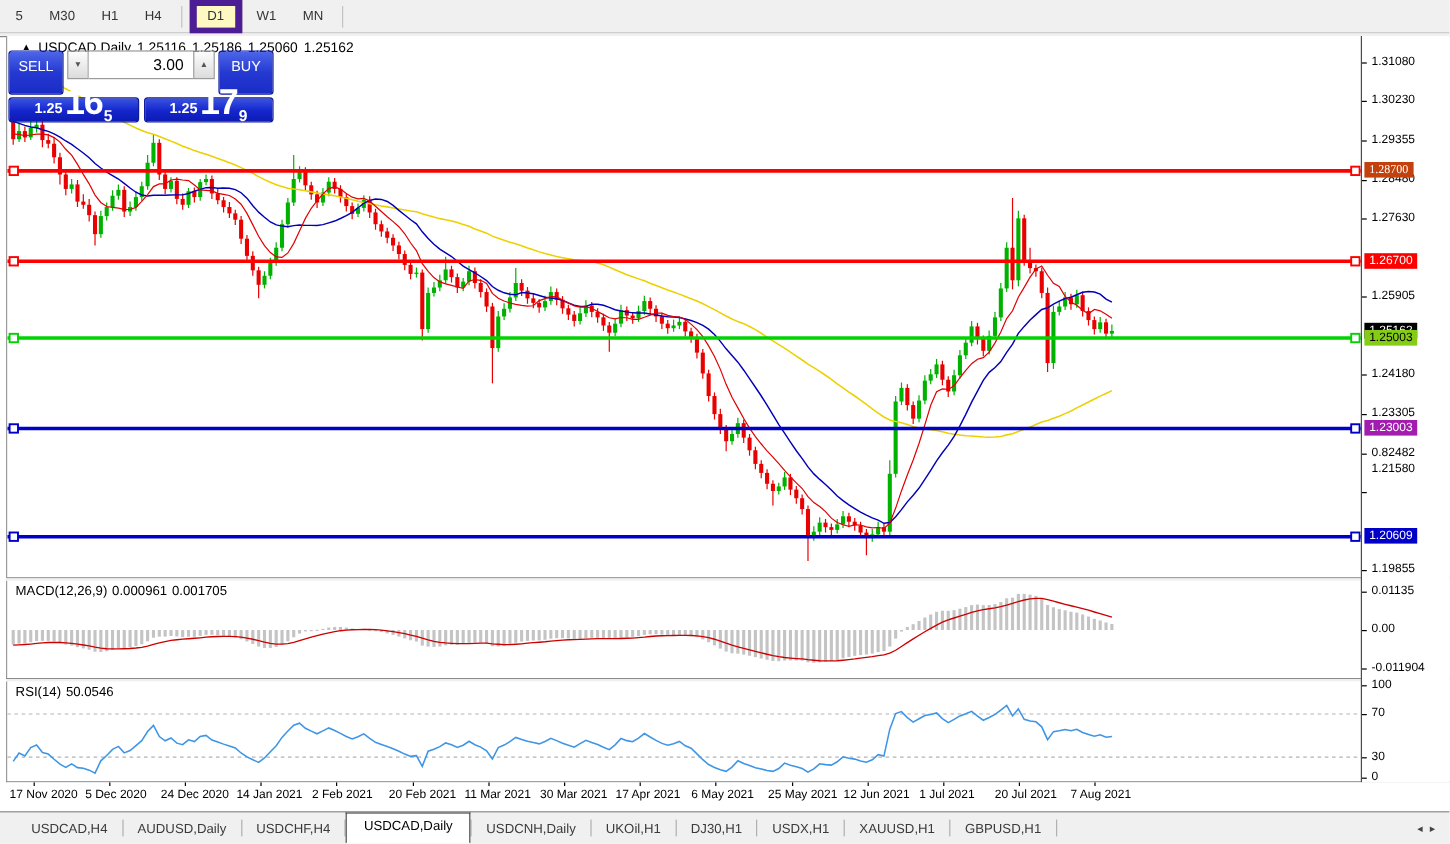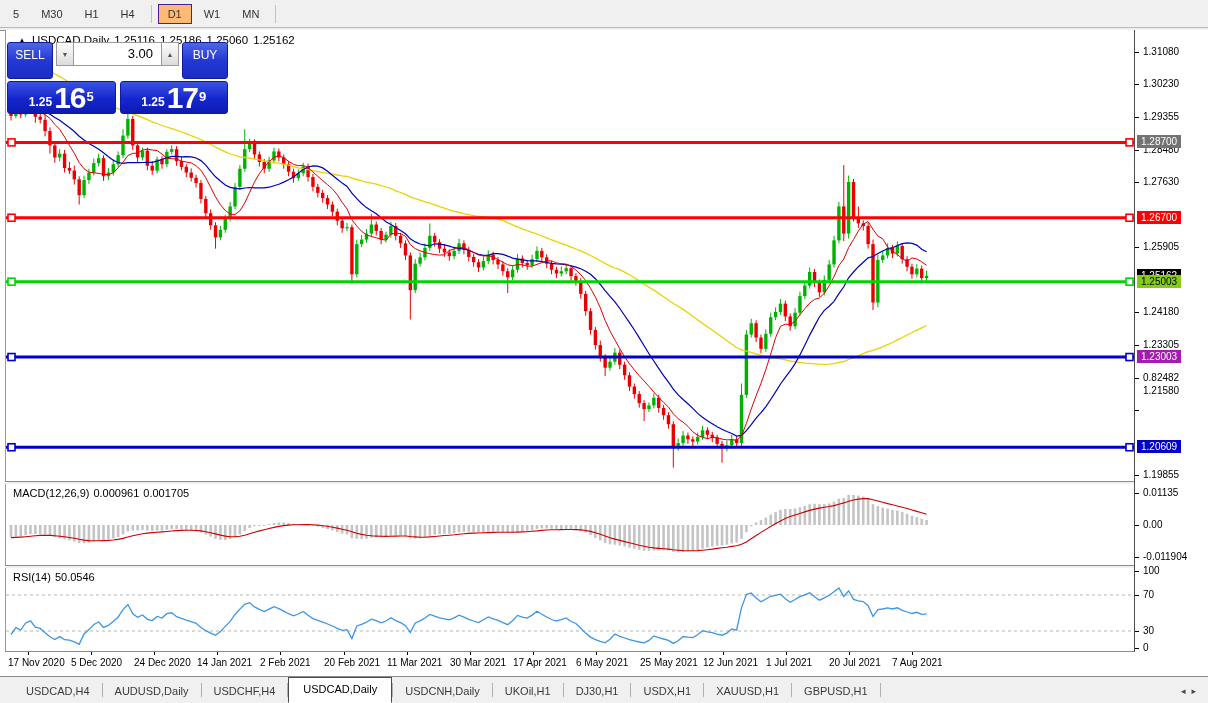--- a/index.html
+++ b/index.html
@@ -3,21 +3,21 @@
 <meta charset="utf-8">
 <style>
   html,body{margin:0;padding:0;width:1208px;height:703px;overflow:hidden;
     font-family:"Liberation Sans","DejaVu Sans",sans-serif;background:#f0f0f0;}
   #app{position:relative;width:1208px;height:703px;background:#f0f0f0;}
 
   
   #tf-toolbar{position:absolute;left:0;top:0;width:1208px;height:28px;background:#f0f0f0;
     border-bottom:1px solid #b8b8b8;display:flex;align-items:center;padding-left:2px;box-sizing:border-box;}
   .tf-btn{font-size:11px;color:#333;padding:3px 9px;margin:0 1px;border:1px solid transparent;cursor:default;}
-  .tf-btn.active{background:#fdba74;border:1px solid #4c1d95;text-align:center;}
+  .tf-btn.active{background:#fef9c3;border:6px solid #4c1d95;text-align:center;}
   .tf-sep{width:1px;height:18px;background:#c2c2c2;margin:0 5px;}
 
   
   #chart-win{position:absolute;left:0;top:28px;width:1208px;height:648px;background:#fff;}
   #win-topline{position:absolute;left:0;top:0;width:1208px;height:2px;background:#f0f0f0;border-bottom:1px solid #8a8a8a;}
   .pane{position:absolute;left:5px;width:1129px;background:#fff;overflow:hidden;}
   #price-pane{top:2px;height:451px;border-left:1px solid #9a9a9a;}
   #macd-pane{top:456px;height:81px;border-left:1px solid #9a9a9a;}
   #rsi-pane{top:540px;height:84px;border-left:1px solid #9a9a9a;}
   .hsep{position:absolute;left:5px;width:1203px;height:1px;background:#8a8a8a;}
@@ -46,21 +46,21 @@
   #tp-row1{display:flex;height:37px;}
   .tp-btn{width:46px;color:#fff;font-size:12px;text-align:center;line-height:24px;
     background:linear-gradient(180deg,#4d66e8 0%,#2439d2 50%,#1b2cc6 100%);
     border:1px solid #0e1b9e;border-radius:3px;box-sizing:border-box;}
   #tp-sell-btn{margin-right:3px;}
   #tp-buy-btn{margin-left:3px;}
   .spin-btn{width:18px;height:24px;background:linear-gradient(180deg,#fdfdfd,#dcdcdc);
     border:1px solid #9a9a9a;box-sizing:border-box;color:#555;font-size:7px;text-align:center;line-height:24px;}
   #tp-volume{flex:1;height:24px;background:#fff;border:1px solid #9a9a9a;border-left:none;border-right:none;
     box-sizing:border-box;font-size:13px;color:#000;text-align:right;line-height:22px;padding-right:8px;}
-  #tp-row2{display:flex;margin-top:2px;height:33px;}
+  #tp-row2{display:flex;margin-top:2px;height:21px;}
   .tp-price{flex:1;color:#fff;background:linear-gradient(180deg,#3a53e2 0%,#1426cc 55%,#0d1bb4 100%);
     border:1px solid #0e1b9e;border-radius:3px;display:flex;align-items:flex-end;justify-content:center;
     padding-bottom:1px;box-sizing:border-box;}
   .tp-price .pfx{font-size:12px;font-weight:bold;margin-right:2px;line-height:20px;}
   .tp-price .big{font-size:30px;font-weight:bold;line-height:28px;letter-spacing:-1px;}
   .tp-price .sup{font-size:13px;font-weight:bold;line-height:30px;align-self:flex-start;margin-left:1px;}
   #tp-sell-price{margin-right:2px;}
   #tp-buy-price{margin-left:2px;}
 
   
@@ -749,21 +749,21 @@
         <div class="ax-tick" style="top: 541px;"></div>
         <div class="ax-label" style="top: 535px;">100</div>
         <div class="ax-tick" style="top: 565px;"></div>
         <div class="ax-label" style="top: 559px;">70</div>
         <div class="ax-tick" style="top: 601px;"></div>
         <div class="ax-label" style="top: 595px;">30</div>
         <div class="ax-tick" style="top: 618px;"></div>
         <div class="ax-label" style="top: 612px;">0</div>
         <div class="px-chip" style="top: 239px; background: rgb(0, 0, 0); color: rgb(255, 255, 255);">1.25162</div>
         <div class="line-handle" style="left: 6px; top: 108px; border: 2px solid rgb(255, 0, 0);"></div>
-        <div class="px-chip" style="top: 105px; background: #737373; color: rgb(255, 255, 255);">1.28700</div>
+        <div class="px-chip" style="top: 105px; background: #c2410c; color: rgb(255, 255, 255); font-family: Liberation Serif, serif;">1.28700</div>
         <div class="line-handle" style="left: 6px; top: 184px; border: 2px solid rgb(255, 0, 0);"></div>
         <div class="px-chip" style="top: 181px; background: rgb(255, 0, 0); color: rgb(255, 255, 255);">1.26700</div>
         <div class="line-handle" style="left: 6px; top: 248px; border: 2px solid rgb(0, 211, 0);"></div>
         <div class="px-chip" style="top: 245px; background: #84cc16; color: rgb(0, 0, 0);">1.25003</div>
         <div class="px-chip" style="top: 320px; background: #a21caf; color: rgb(255, 255, 255);">1.23003</div>
         <div class="px-chip" style="top: 410px; background: rgb(0, 0, 200); color: rgb(255, 255, 255);">1.20609</div>
       </div>
     <div id="time-axis">
         <div class="t-tick" style="left: 28px;"></div>
         <div class="t-label" style="left: 8px; text-align: right;">17 Nov 2020</div>

